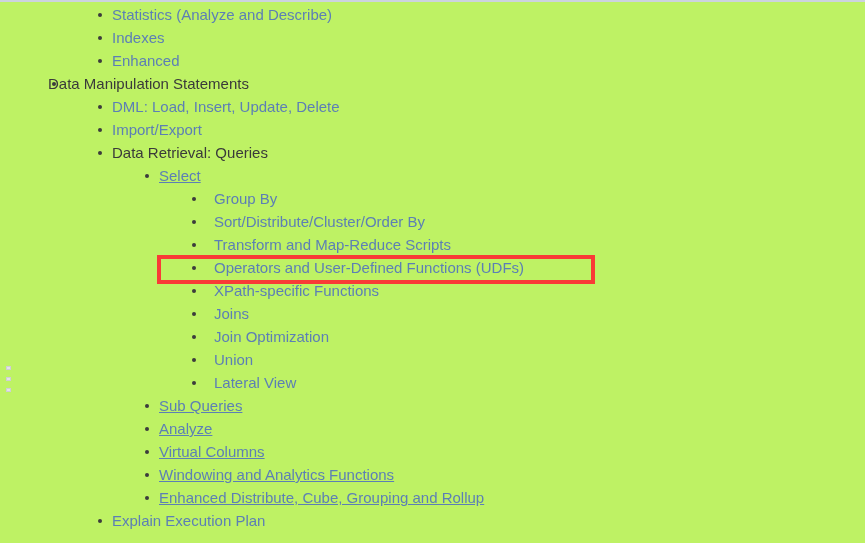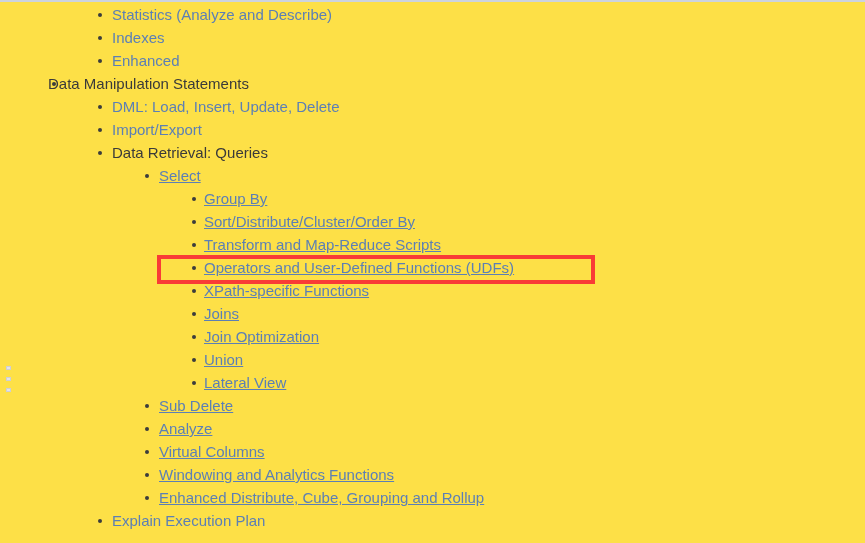--- a/index.html
+++ b/index.html
@@ -12,21 +12,21 @@
     background: #ffffff;
     font-family: "Liberation Sans", sans-serif;
     overflow: hidden;
     position: relative;
   }
 
   #page {
     position: relative;
     width: 865px;
     height: 543px;
-    background: #fde047;
+    background: #bef264;
     box-sizing: border-box;
   }
 
   
   .top-rule {
     position: absolute;
     left: 0;
     top: 0;
     width: 865px;
     height: 2px;
@@ -92,21 +92,21 @@
   .lvl1 > .bullet { left: 52px; }
   .lvl1 > .label  { left: 48px; }
 
   .lvl2 > .bullet { left: 98px; }
   .lvl2 > .label  { left: 112px; }
 
   .lvl3 > .bullet { left: 145px; }
   .lvl3 > .label  { left: 159px; text-decoration: underline; }
 
   .lvl4 > .bullet { left: 192px; }
-  .lvl4 > .label  { left: 204px; text-decoration: underline; }
+  .lvl4 > .label  { left: 214px; }
 
   
   .highlight-box {
     position: absolute;
     left: 157px;
     top: 255px;
     width: 438px;
     height: 29px;
     border: 4px solid #f93b36;
     box-sizing: border-box;
@@ -193,21 +193,21 @@
       <div class="row lvl4" style="top: 348px; position: absolute;">
         <span class="bullet"></span>
         <span class="label">Union</span>
       </div>
       <div class="row lvl4" style="top: 371px; position: absolute;">
         <span class="bullet"></span>
         <span class="label">Lateral View</span>
       </div>
       <div class="row lvl3" style="top: 394px; position: absolute;">
         <span class="bullet"></span>
-        <span class="label">Sub Delete</span>
+        <span class="label">Sub Queries</span>
       </div>
       <div class="row lvl3" style="top: 417px; position: absolute;">
         <span class="bullet"></span>
         <span class="label">Analyze</span>
       </div>
       <div class="row lvl3" style="top: 440px; position: absolute;">
         <span class="bullet"></span>
         <span class="label">Virtual Columns</span>
       </div>
       <div class="row lvl3" style="top: 463px; position: absolute;">

